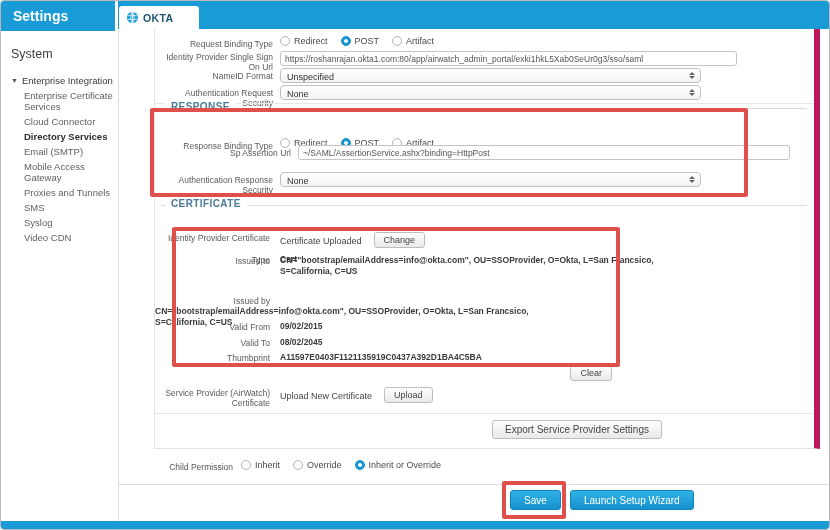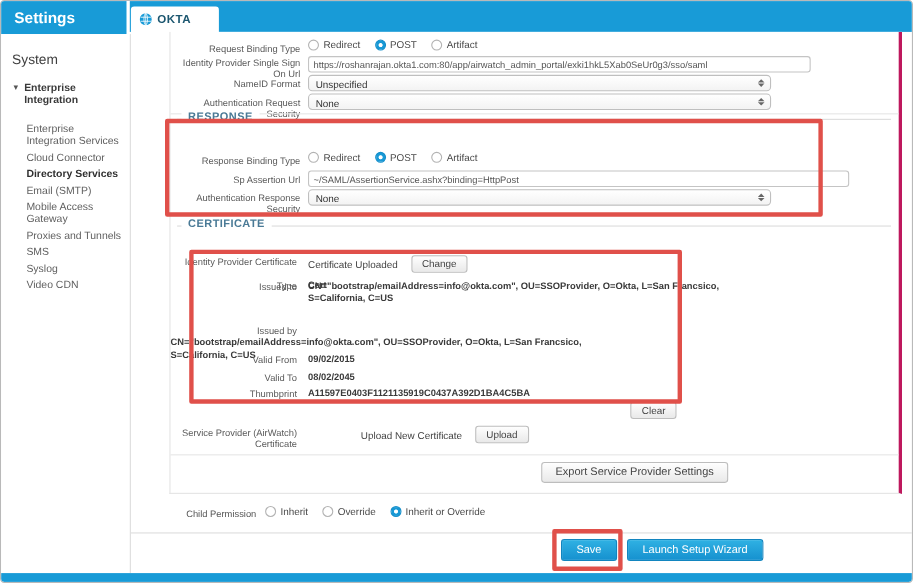--- a/index.html
+++ b/index.html
@@ -13,30 +13,30 @@
                      padding-left:12px; box-sizing:border-box; }
   .tab { position:absolute; left:118px; top:5px; width:80px; height:23px; background:#fff;
          border-radius:3px 3px 0 0; display:flex; align-items:center; gap:5px;
          padding-left:8px; box-sizing:border-box; cursor:pointer; }
   .tab-label { font-size:10.5px; font-weight:bold; color:#1b566f; letter-spacing:.4px; }
 
   
   .sidebar { position:absolute; left:0; top:30px; width:118px; bottom:8px; background:#fff;
              border-right:1px solid #ddd; box-sizing:border-box; padding:16px 4px 0 10px; }
   .sys-title { font-size:12.5px; color:#3f3f3f; margin-bottom:14px; }
-  .side-group { display:flex; align-items:flex-start; gap:4px; font-size:9.5px; font-weight:bold;
-                color:#3a3a3a; margin-bottom:15px; cursor:pointer; }
+  .side-group { display:flex; align-items:flex-start; gap:4px; font-size:9.5px; font-weight:normal;
+                color:#3a3a3a; margin-bottom:4px; cursor:pointer; }
   .tri { font-size:7px; color:#555; line-height:10px; padding-top:1px; }
   .side-items { list-style:none; margin:0; padding:0 0 0 13px; }
   .side-items li { font-size:9.5px; color:#5f5f5f; line-height:11px; margin-bottom:4px; cursor:pointer; }
   .side-items li.active { font-weight:bold; color:#2f2f2f; }
 
   
   .card { position:absolute; left:153px; top:28px; width:666px; height:420px; background:#fff;
-          border-left:1px solid #e4e4e4; border-right:3px solid #be185d; border-bottom:1px solid #e4e4e4;
+          border-left:1px solid #e4e4e4; border-right:6px solid #be185d; border-bottom:1px solid #e4e4e4;
           box-sizing:border-box; }
   .row { position:absolute; left:0; right:6px; display:flex; align-items:flex-start; }
   .flabel { width:125px; min-width:125px; text-align:right; font-size:8.5px; color:#5a5a5a;
             line-height:10px; padding-right:7px; padding-top:3px; box-sizing:border-box; }
   .fctrl { display:flex; align-items:center; }
   .tinput { width:457px; height:15px; box-sizing:border-box; border:1px solid #c4c4c4; border-radius:3px;
             font-family:"Liberation Sans",sans-serif; font-size:8.5px; color:#555; padding:0 4px; }
   .select { position:relative; width:421px; height:15px; box-sizing:border-box; border:1px solid #bfbfbf;
             border-radius:4px; background:linear-gradient(#ffffff,#f3f3f3); display:flex; align-items:flex-end;
             font-size:9px; color:#333; padding:0 16px 0 6px; cursor:pointer; }
@@ -102,21 +102,21 @@
     <span class="tab-label">OKTA</span>
   </div>
 
   <aside class="sidebar">
     <div class="sys-title">System</div>
     <div class="side-group">
       <span class="tri">▼</span>
       <span>Enterprise Integration</span>
     </div>
     <ul class="side-items">
-        <li>Enterprise Integration Services</li>
+        <li>Enterprise Certificate Services</li>
         <li>Cloud Connector</li>
         <li class="active">Directory Services</li>
         <li>Email (SMTP)</li>
         <li>Mobile Access Gateway</li>
         <li>Proxies and Tunnels</li>
         <li>SMS</li>
         <li>Syslog</li>
         <li>Video CDN</li>
       </ul>
   </aside>
@@ -185,21 +185,21 @@
           <span class="radio-item selected">
             <span class="rdot"></span>
             <span>POST</span>
           </span>
           <span class="radio-item">
             <span class="rdot"></span>
             <span>Artifact</span>
           </span>
         </div>
     </div>
-    <div class="row" style="top:126px;">
+    <div class="row" style="top:116px;justify-content:center;">
       <div class="flabel">Sp Assertion Url</div>
       <div class="fctrl">
         <input class="tinput" style="width: 492px;" type="text" value="~/SAML/AssertionService.ashx?binding=HttpPost">
       </div>
     </div>
     <div class="row" style="top:143px;">
       <div class="flabel">Authentication Response Security</div>
       <div class="fctrl">
         <div class="select">
           <span>None</span>
@@ -249,21 +249,21 @@
         </div>
       </div>
 
     <div class="row" style="top:336px; justify-content:flex-end; right:202px;">
       <button class="btn">Clear</button>
     </div>
 
     <div class="row" style="top:358px;">
       <div class="clabel">Service Provider (AirWatch) Certificate</div>
       <div class="fctrl" style="gap:12px;">
-        <span class="cstatus" style="margin-right:0;margin-left:48px;">Upload New Certificate</span>
+        <span class="cstatus" style="margin-right:0;">Upload New Certificate</span>
         <button class="btn">Upload</button>
       </div>
     </div>
 
     <div class="divider" style="top:384px;"></div>
 
     <button class="btn" style="position:absolute; left:337px; top:391px; font-size:10px; padding:3px 12px;">Export Service Provider Settings</button>
   </div>
 
   <div class="child-row">

